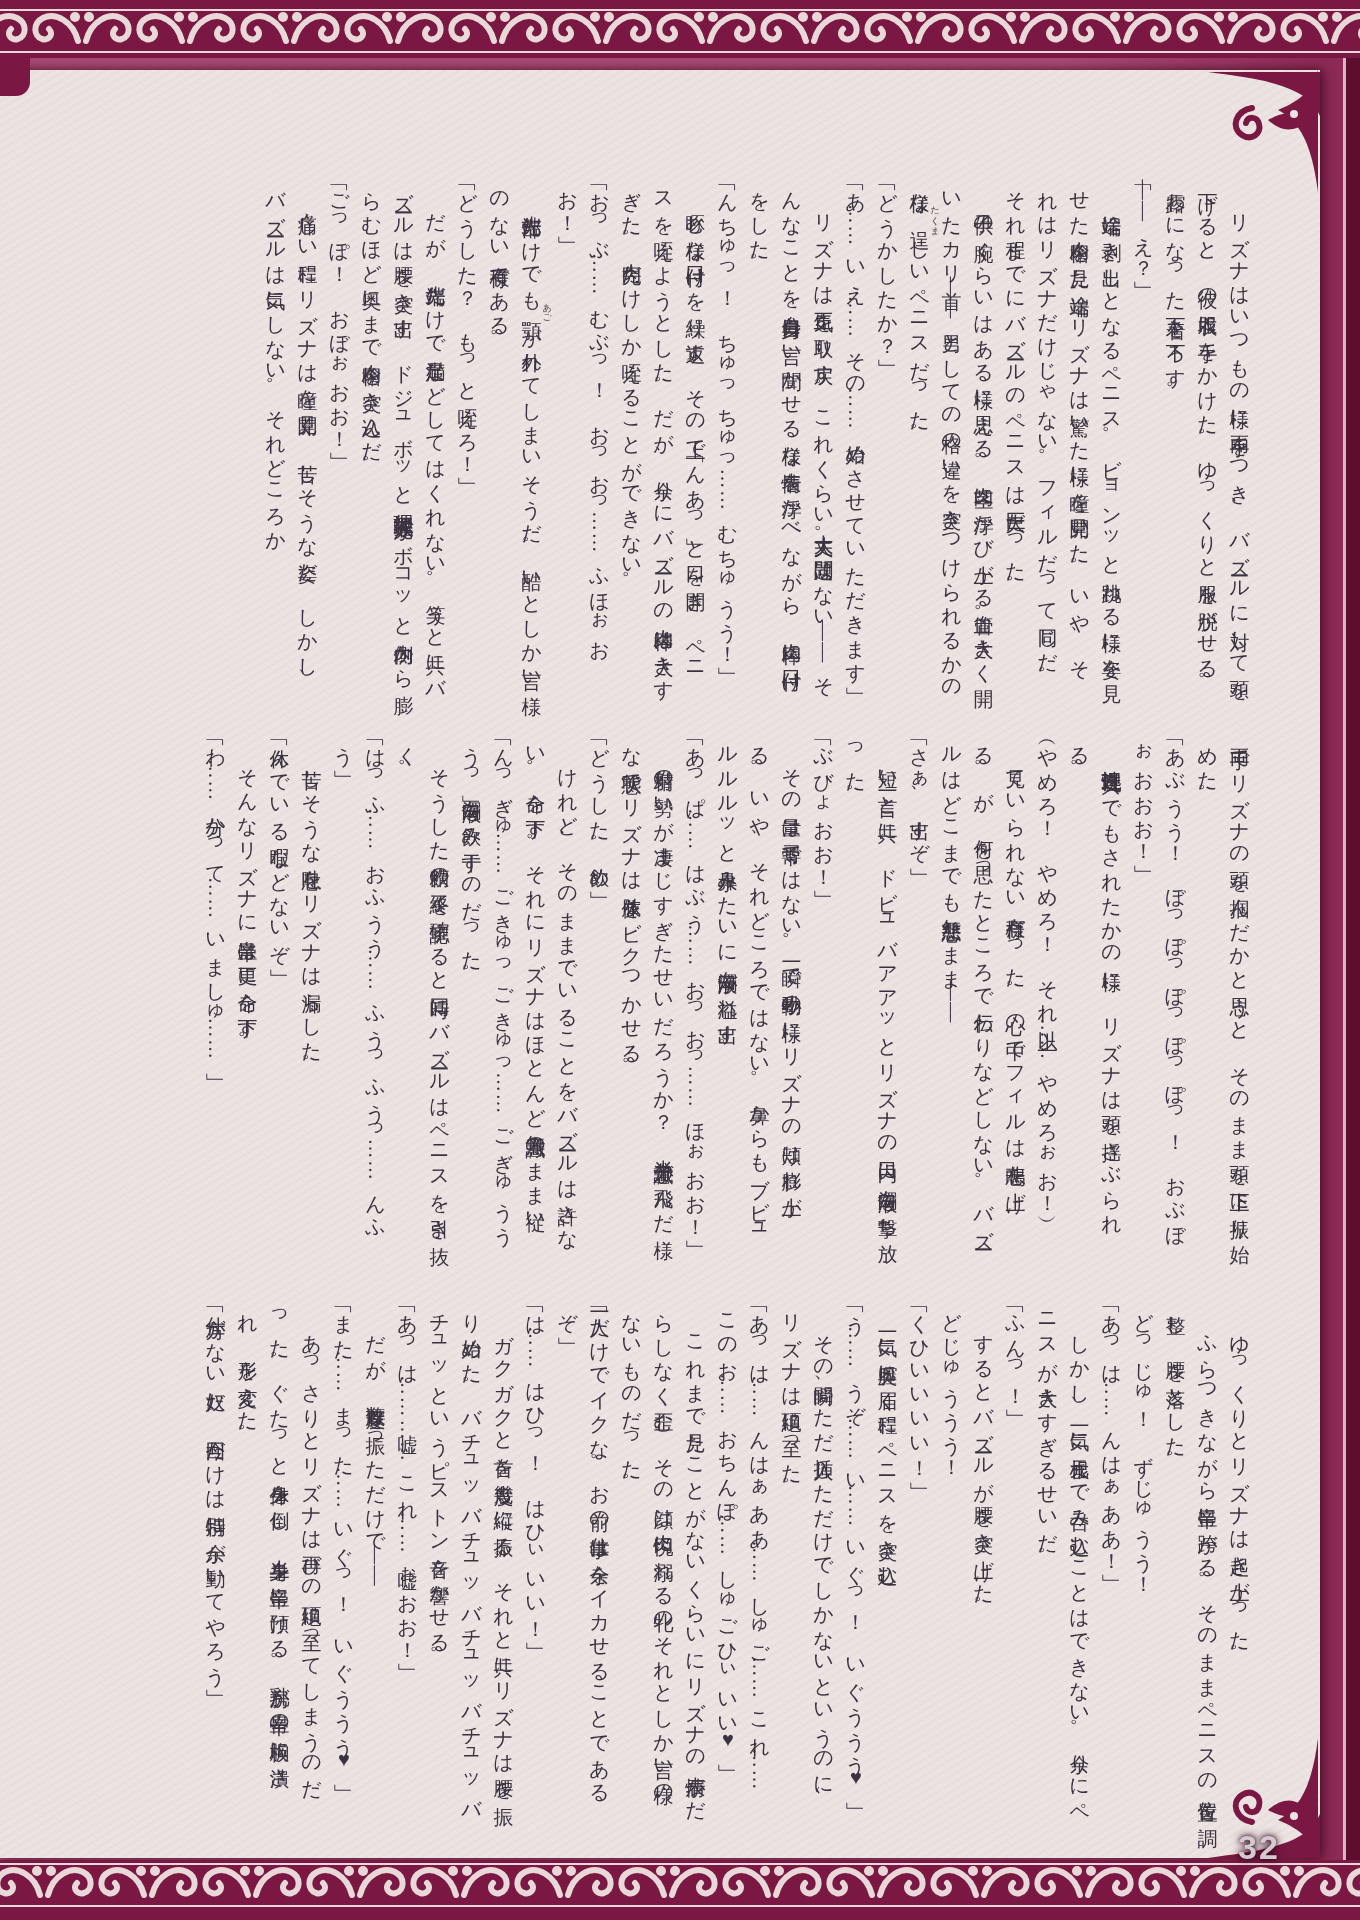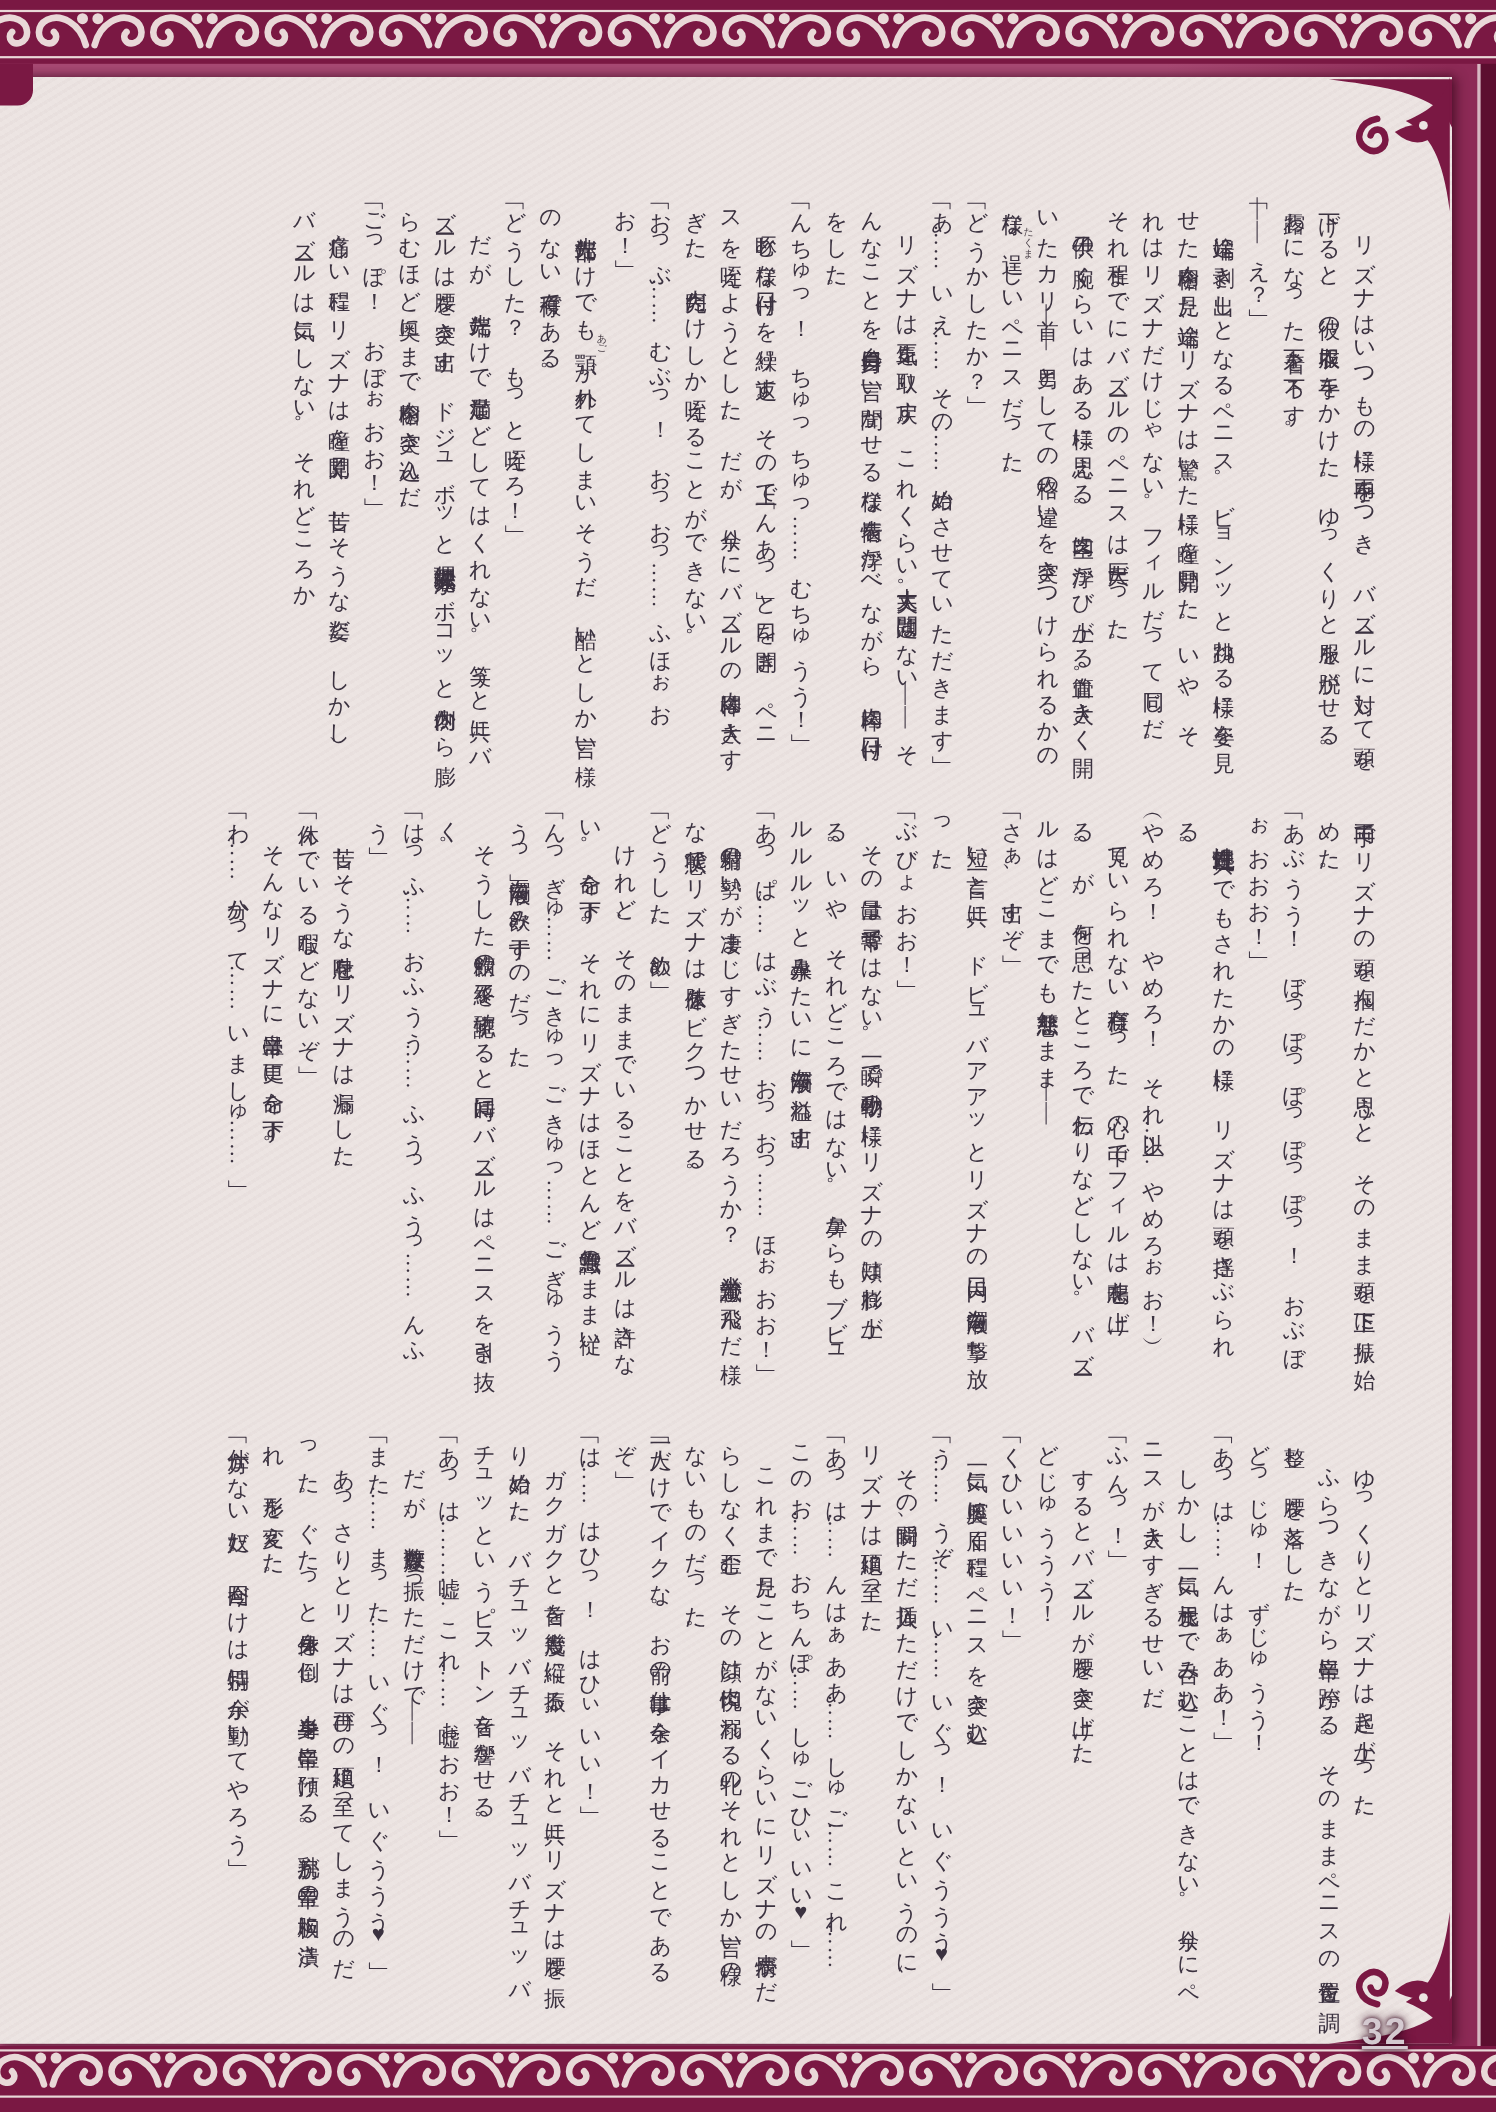--- a/index.html
+++ b/index.html
@@ -37,21 +37,20 @@
   
   .corner { position:absolute; z-index:7; }
   .corner.tr { left:1190px; top:70px; }
   .corner.br { left:1190px; top:1712px; }
   
   .page-num {
     position:absolute; left:1238px; top:1828px; z-index:9;
     font-family:"Liberation Sans","DejaVu Sans",sans-serif;
     font-size:34px; font-weight:bold; color:#d4c9d0; letter-spacing:2px;
     text-shadow:0 0 10px rgba(52,6,28,.95), 0 0 4px rgba(52,6,28,.9);
-    text-decoration:underline;
   }
   
   .band {
     position:absolute; right:104px; width:1092px; height:514px;
     writing-mode:vertical-rl; text-orientation:mixed;
     font-size:20px; line-height:32px; letter-spacing:1.5px;
     color:#3b3240; z-index:3; text-align:left;
   }
   .band-1 { top:178px; }
   .band-2 { top:733px; }

